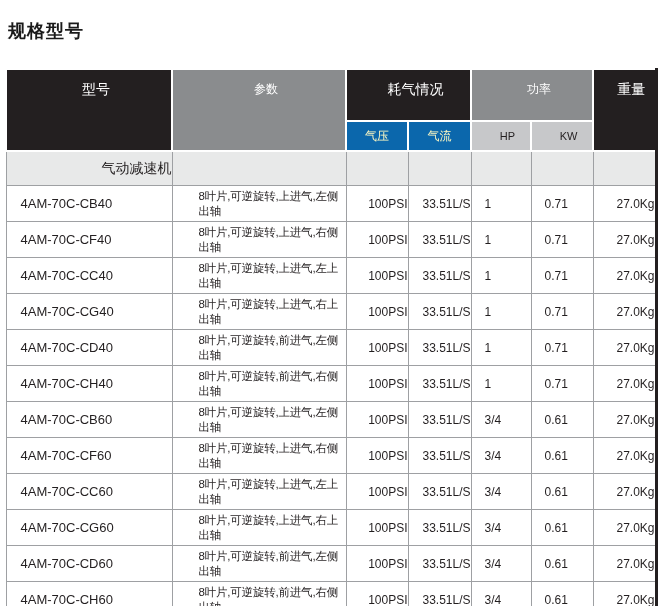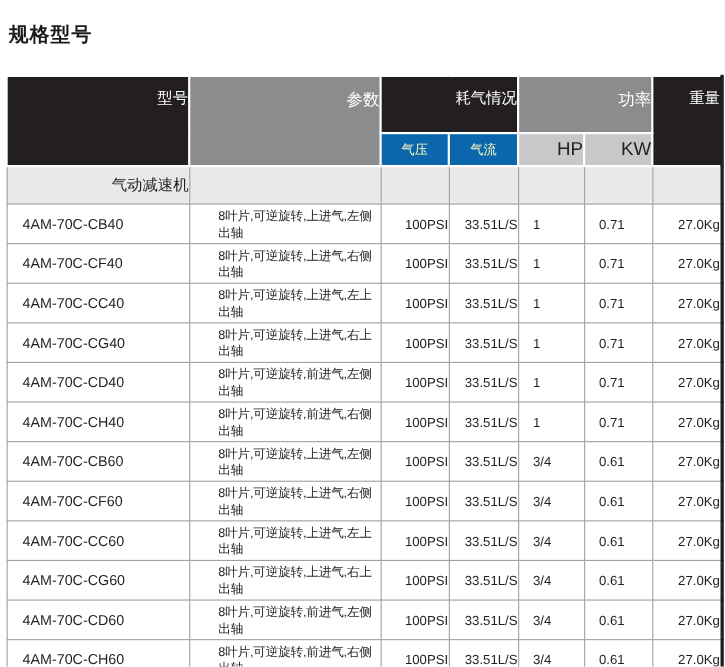--- a/index.html
+++ b/index.html
@@ -34,51 +34,51 @@
     width: 650px;
     border-collapse: collapse;
     table-layout: fixed;
     border-right: 3px solid var(--header-black, #231f20);
     border-bottom: 2px solid #4d4d4d;
     font-size: 12px;
   }
   
   thead th {
     font-weight: normal;
-    text-align: right;
+    text-align: center;
     vertical-align: top;
     border: 2px solid #ffffff;
   }
   th.h-black {
     background: var(--header-black, #231f20);
     color: #ffffff;
     font-size: 14px;
     padding: 11px 0 0 14px;
   }
   th.h-gray {
     background: var(--header-gray, #8a8c8e);
     color: #ffffff;
-    font-size: 15px;
+    font-size: 12px;
     padding: 11px 0 0 14px;
   }
   th.h-span { height: 69px; }
   th.h-row1 { height: 39px; }
   th.h-blue {
     background: var(--subheader-blue, #0b67ac);
     color: #fef9c3;
     font-size: 12px;
     text-align: center;
     vertical-align: middle;
     padding: 0;
     height: 28px;
   }
   th.h-lightgray {
     background: var(--subheader-lightgray, #c7c8ca);
     color: var(--text, #231f20);
-    font-size: 17px;
+    font-size: 11px;
     vertical-align: middle;
     padding: 0 0 0 13px;
     height: 28px;
   }
   
   tbody td {
     border: 1px solid var(--border-gray, #9ea0a3);
     background: #ffffff;
     vertical-align: middle;
     height: 35px;

